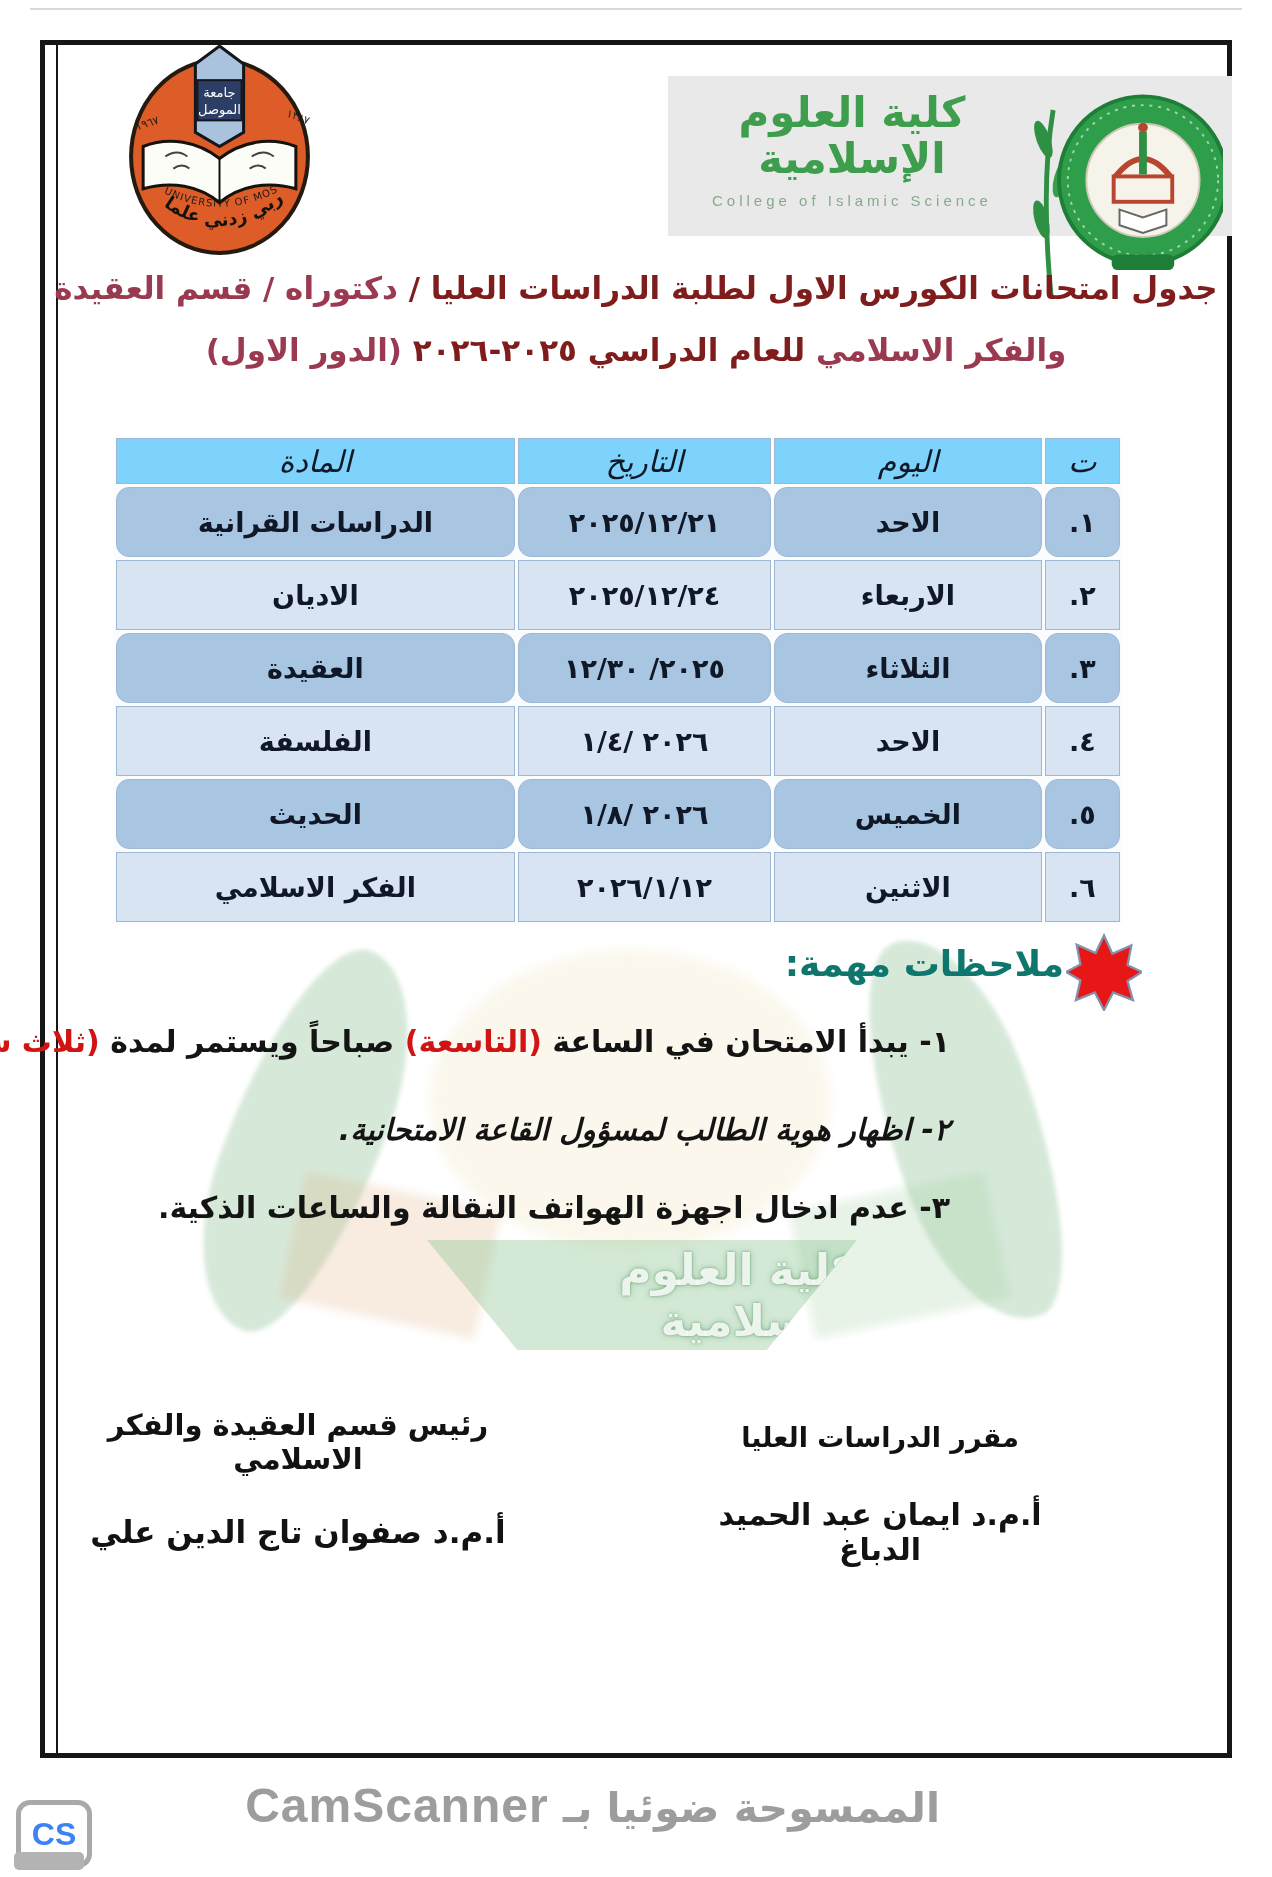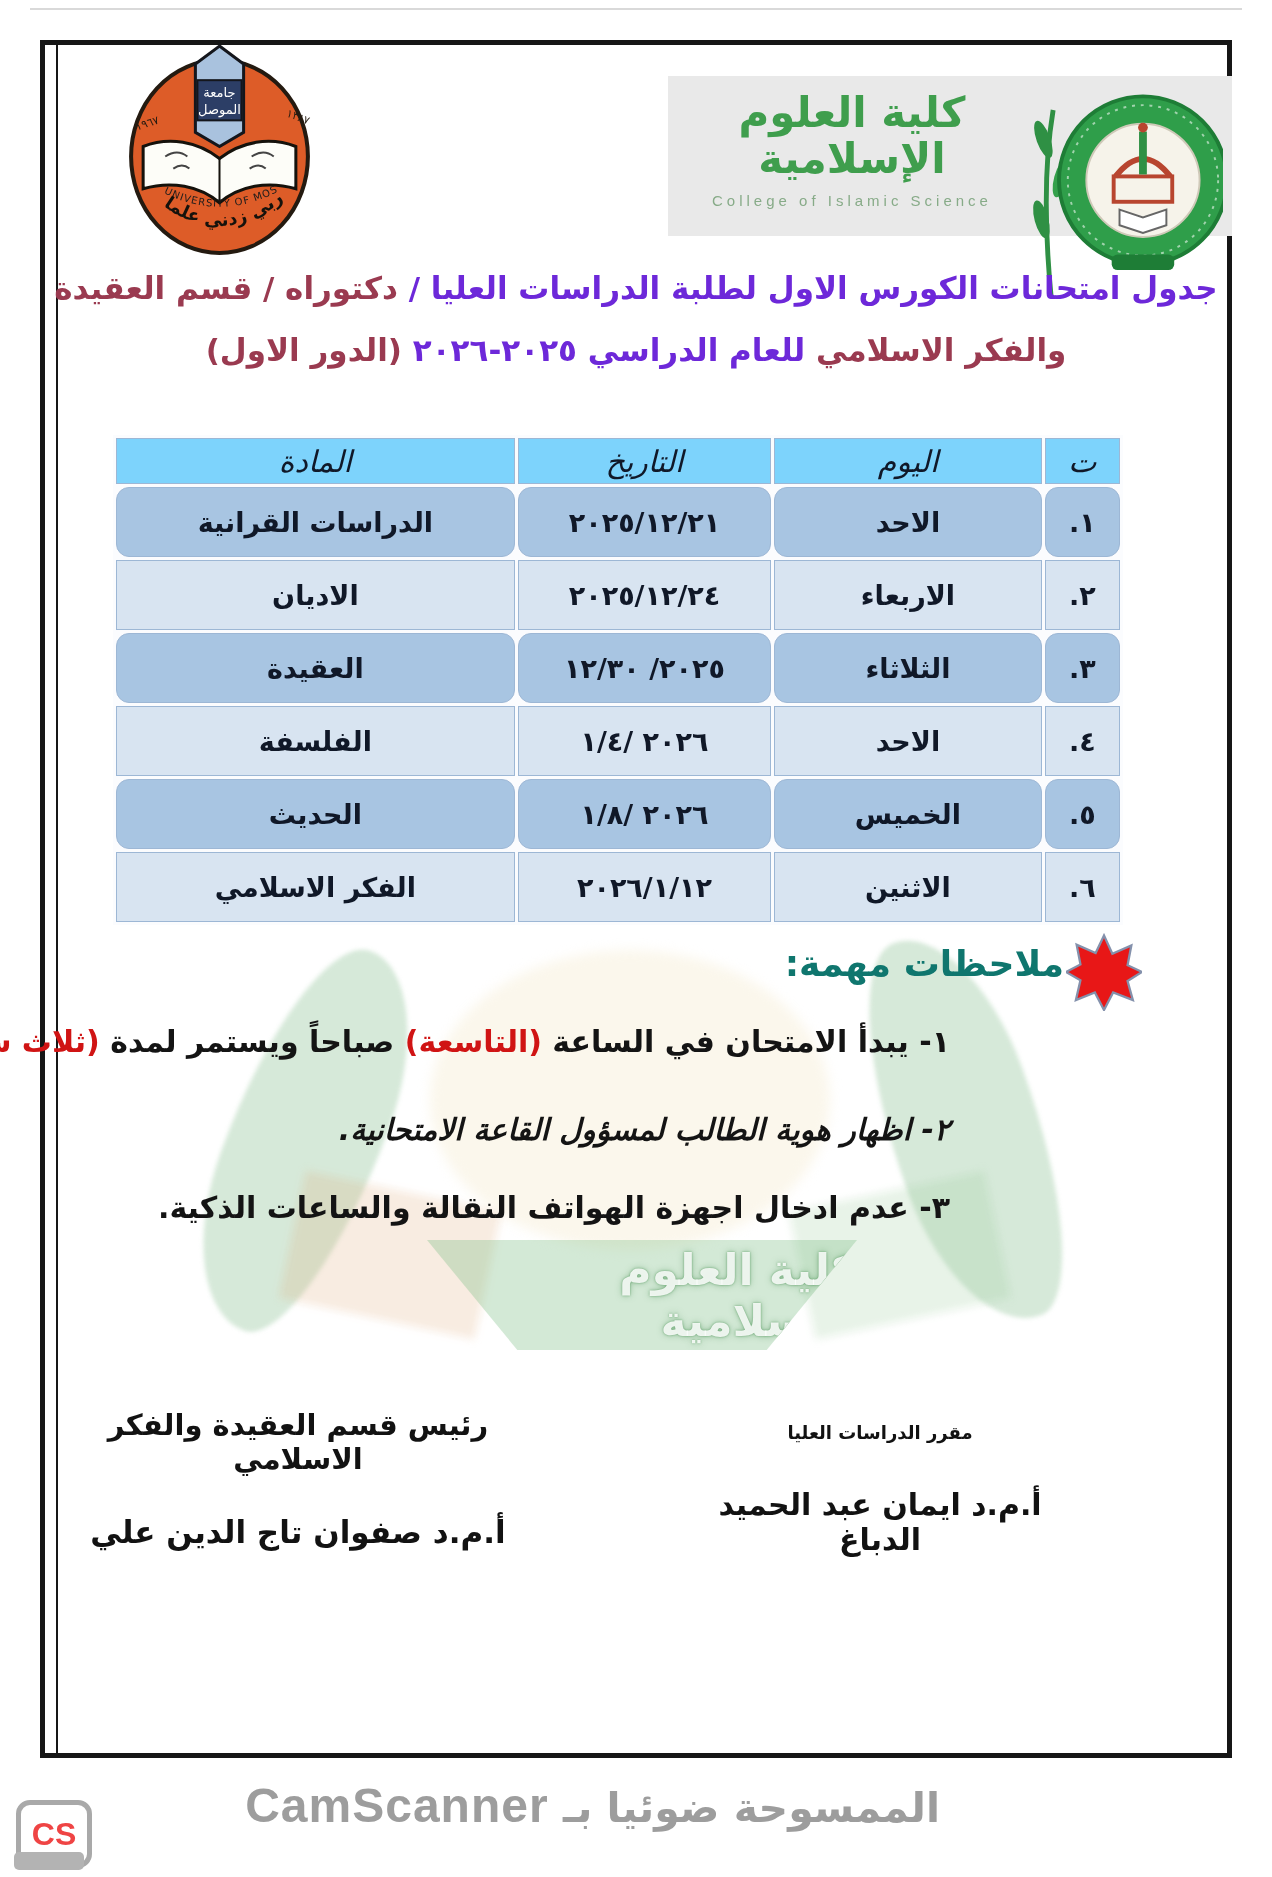--- a/index.html
+++ b/index.html
@@ -15,21 +15,21 @@
   .uni-logo{position:absolute;left:127px;top:44px;width:186px;height:213px;}
   .college-banner{position:absolute;left:668px;top:76px;width:564px;height:160px;background:#e9e9e9;overflow:visible;}
   .banner-text{position:absolute;left:10px;top:14px;width:348px;text-align:center;direction:rtl;}
   .banner-ar{font-size:42px;font-weight:bold;color:#3f9e4d;line-height:1.1;}
   .banner-en{font-family:"Liberation Sans",sans-serif;font-size:15px;letter-spacing:4px;color:#87ab88;margin-top:10px;direction:ltr;}
   .college-emblem{position:absolute;left:350px;top:4px;width:205px;height:226px;}
 
   
   .doc-title{position:absolute;left:45px;top:270px;width:1182px;text-align:center;direction:rtl;font-weight:bold;font-size:31px;}
   .doc-title .line{margin-bottom:26px;}
-  .t-blue{color:#6d28d9;}
+  .t-blue{color:#7f1d1d;}
   .t-maroon{color:#9a3a50;}
 
   
   .exam-table-wrap{position:absolute;left:113px;top:435px;width:1010px;}
   table.exam{width:100%;border-collapse:separate;border-spacing:3px;background:#fbfcfe;direction:rtl;}
   table.exam th,table.exam td{
     border:1px solid #9db7d5;text-align:center;vertical-align:middle;
     color:#101828;box-sizing:border-box;
   }
   table.exam th{background:#7dd3fc;height:46px;font-size:30px;font-weight:normal;font-style:italic;}
@@ -62,29 +62,29 @@
   .notes-heading{position:absolute;right:208px;top:943px;font-size:36px;font-weight:bold;color:#0f766e;direction:rtl;}
   .note-star{position:absolute;left:1066px;top:933px;width:76px;height:78px;}
   .note-line{position:absolute;right:322px;direction:rtl;font-size:30px;font-weight:600;color:#141414;white-space:nowrap;}
   .n1{top:1024px;} .n2{top:1112px;font-style:italic;} .n3{top:1190px;}
   .n-red{color:#d01414;}
 
   
   .sig{position:absolute;direction:rtl;text-align:center;color:#121212;font-weight:bold;}
   .sig-right{left:680px;top:1422px;width:400px;}
   .sig-left{left:58px;top:1408px;width:480px;}
-  .sig .sig-title{font-size:18px;}
+  .sig .sig-title{font-size:27px;}
   .sig-left .sig-title{font-size:29px;}
   .sig .sig-name{font-size:30px;margin-top:44px;}
   .sig-left .sig-name{font-size:31px;margin-top:38px;}
 
   
   .cs-badge{position:absolute;left:16px;top:1800px;width:66px;height:58px;border:5px solid #a9a9a9;border-radius:14px;background:#fff;
     display:flex;align-items:center;justify-content:center;font-family:"Liberation Sans",sans-serif;
-    font-size:32px;font-weight:bold;color:#ef4444;}
+    font-size:32px;font-weight:bold;color:#3b82f6;}
   .cs-tab{position:absolute;left:14px;top:1852px;width:70px;height:18px;background:#b3b3b3;border-radius:5px;}
   .scanner-text{position:absolute;left:90px;top:1778px;width:850px;direction:rtl;text-align:right;
     color:#9d9d9d;font-size:41px;font-weight:600;white-space:nowrap;}
   .scanner-text .latin{font-family:"Liberation Sans",sans-serif;font-size:48px;letter-spacing:1px;}
 </style>
 </head>
 <body>
 
 <div class="page">
 

